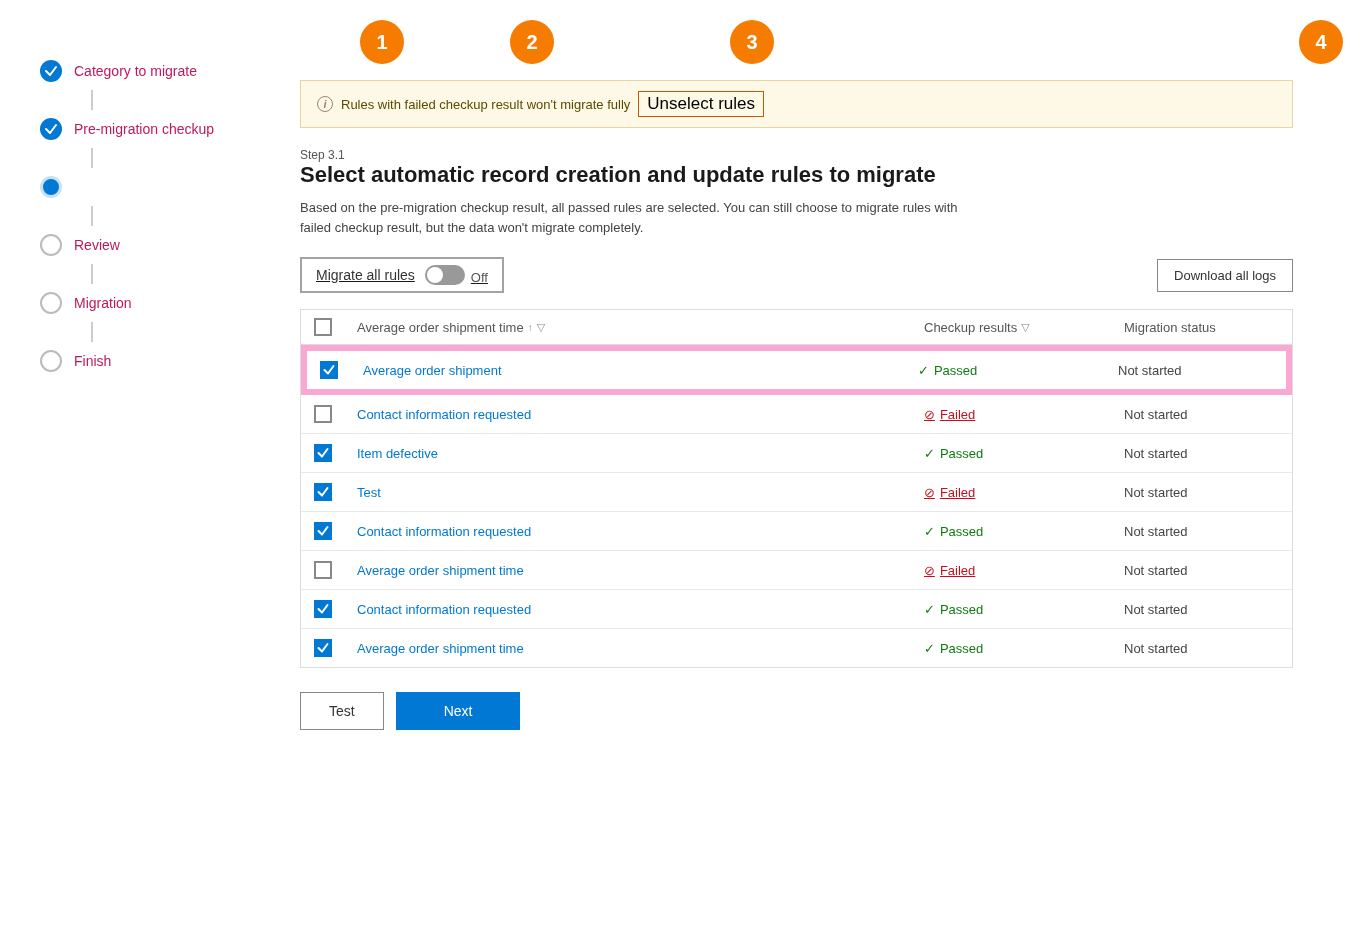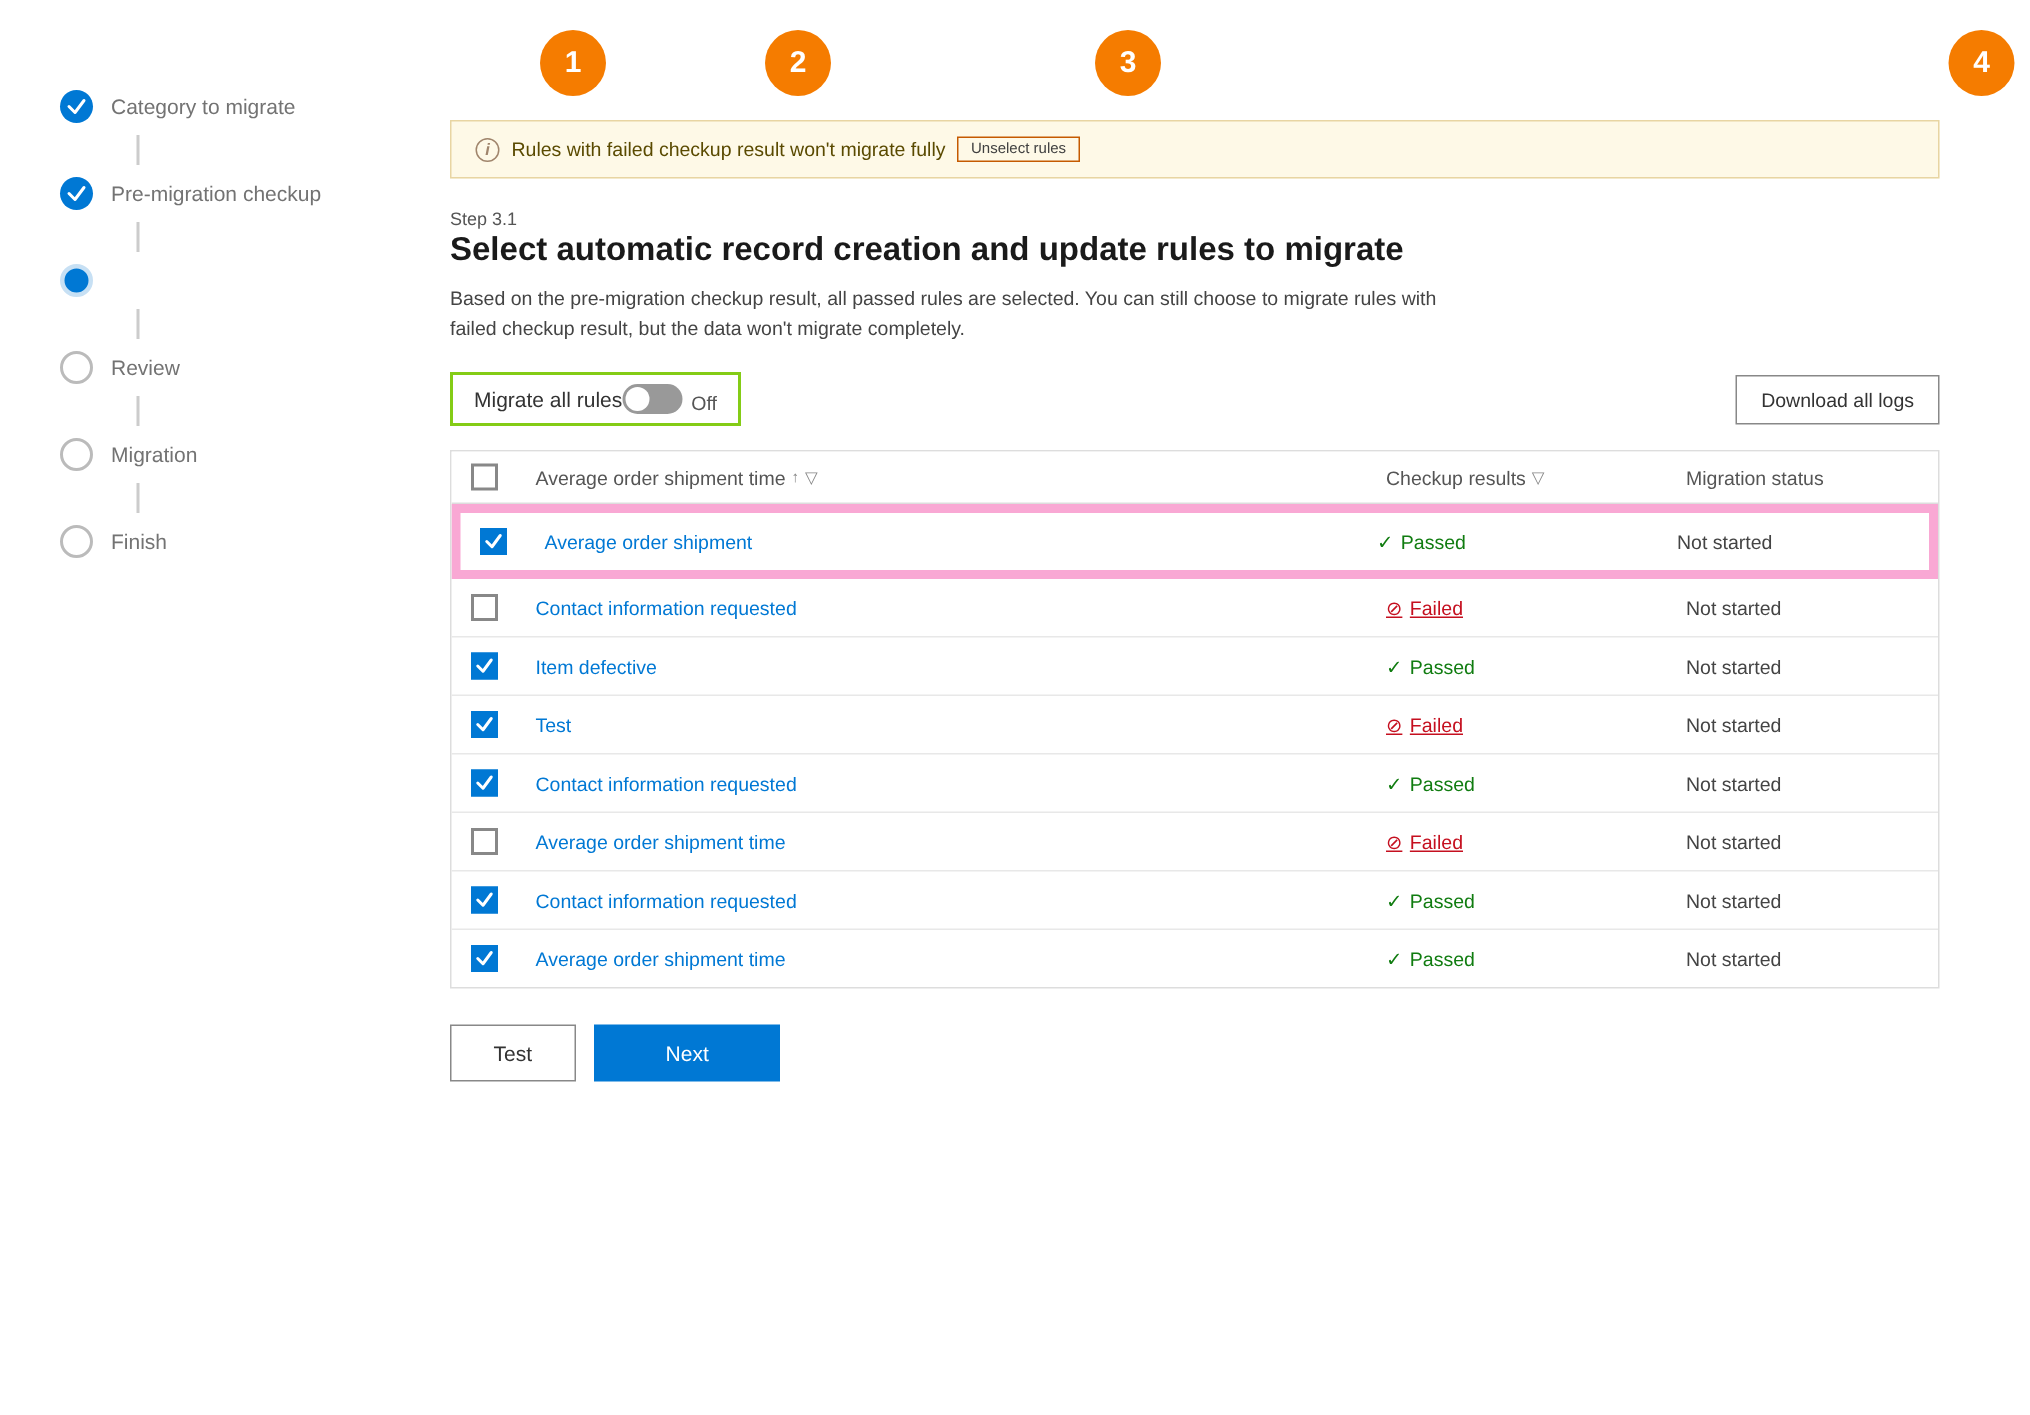--- a/index.html
+++ b/index.html
@@ -47,21 +47,21 @@
     .sidebar-item-icon.inactive {
       background: #fff;
       border: 2px solid #bbb;
     }
     .sidebar-item-icon svg {
       width: 14px;
       height: 14px;
     }
     .sidebar-item-label {
       font-size: 14px;
-      color: #737373;
+      color: #be185d;
     }
     .sidebar-item-label.active {
       font-weight: 600;
       color: #0078d4;
     }
     .sidebar-connector {
       width: 2px;
       height: 20px;
       background: #ccc;
       margin-left: 51px;
@@ -102,25 +102,25 @@
       gap: 8px;
       font-size: 13px;
       margin-bottom: 20px;
       margin-top: 60px;
       position: relative;
     }
     .alert-banner-text {
       color: #5a4a00;
     }
     .alert-banner-link {
-      color: #404040;
+      color: #000000;
       border: 1px solid #c55a00;
       padding: 2px 8px;
       cursor: pointer;
-      font-size: 10px;
+      font-size: 17px;
       background: transparent;
     }
     .step-label {
       font-size: 12px;
       color: #555;
       margin-bottom: 0;
     }
     .step-title {
       font-size: 22px;
       font-weight: 600;
@@ -137,22 +137,24 @@
     .controls-row {
       display: flex;
       align-items: center;
       justify-content: space-between;
       margin-bottom: 16px;
       position: relative;
     }
     .migrate-toggle-group {
       display: flex;
       align-items: center;
-      border: 2px solid #84cc16;
+      gap: 10px;
+      border: 2px solid #a3a3a3;
       padding: 6px 14px;
+      text-decoration: underline;
     }
     .migrate-toggle-label {
       font-size: 14px;
       color: #333;
     }
     .toggle-switch {
       display: flex;
       align-items: flex-end;
       gap: 6px;
     }

